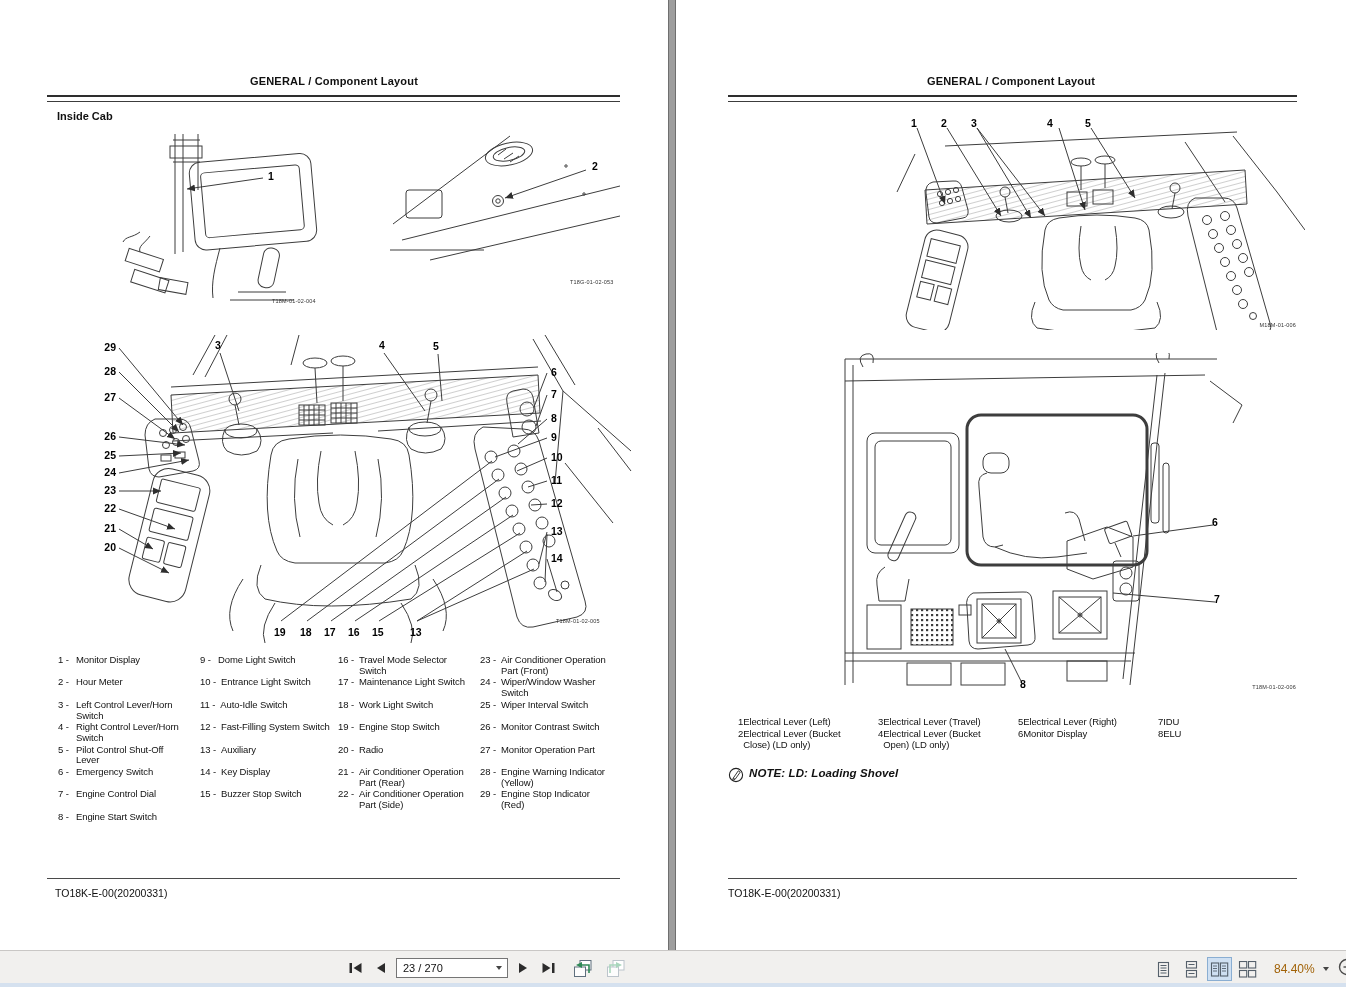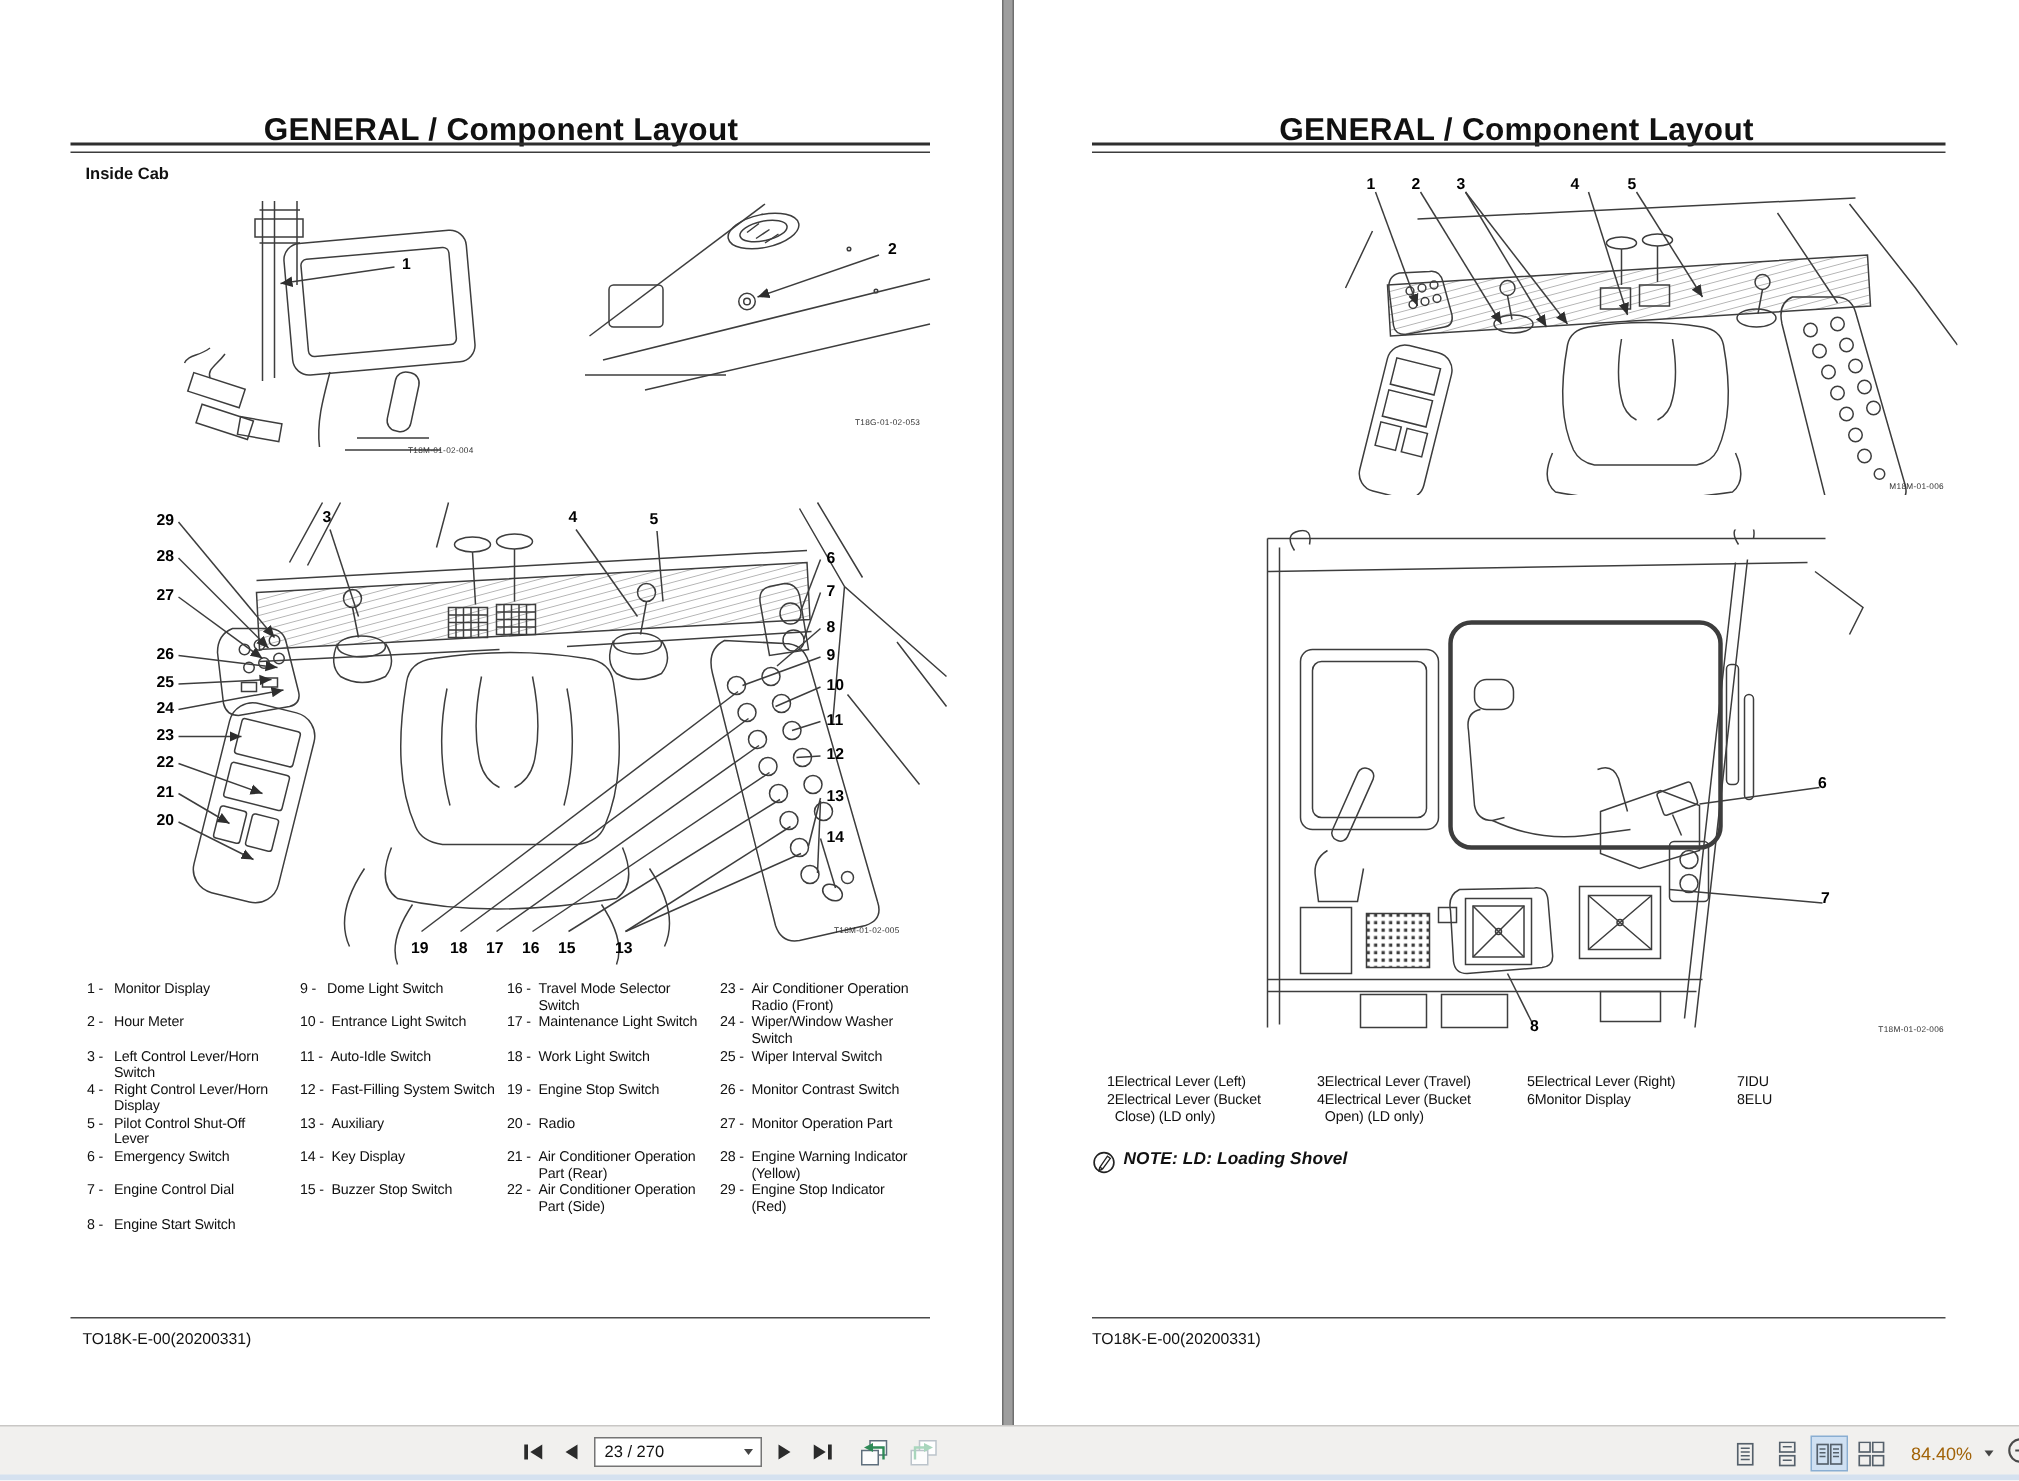--- a/index.html
+++ b/index.html
@@ -5,21 +5,21 @@
   *{margin:0;padding:0;box-sizing:border-box}
   html,body{width:1346px;height:987px;overflow:hidden;background:#fff;
     font-family:"Liberation Sans",sans-serif;color:#111;position:relative}
   .doc{position:absolute;left:0;top:0;right:0;bottom:37px;background:#fff}
   .page{position:absolute;top:0;bottom:0;background:#fff}
   .page-left{left:0;width:668px}
   .page-gap{position:absolute;left:668px;top:0;bottom:0;width:8px;background:#9e9e9e;
     border-left:1px solid #6f6f6f;border-right:1px solid #6f6f6f}
   .page-right{left:676px;width:670px}
   .ptitle{position:absolute;top:75px;left:0;width:100%;text-align:center;
-    font-size:21px;font-weight:bold;letter-spacing:.2px}
+    font-size:11px;font-weight:bold;letter-spacing:.2px}
   .trule{position:absolute;top:95px;height:7px;border-top:2.5px solid #2e2e2e;border-bottom:1.5px solid #3c3c3c}
   .section{position:absolute;font-size:11px;font-weight:bold}
   .fig{position:absolute}
   .fig svg{display:block}
   .figcode{position:absolute;font-size:5.5px;color:#333;letter-spacing:.2px;white-space:nowrap}
   .co{position:absolute;font-size:10.5px;font-weight:bold;line-height:13px;color:#000;white-space:nowrap}
   .co.r{width:18px;text-align:right}
   .legend{position:absolute;top:655px;left:0;right:0}
   .lcol{position:absolute;top:0}
   .lrow{height:22.4px;display:flex;align-items:flex-start;font-size:9.5px;line-height:10.8px;letter-spacing:-.1px}
@@ -271,21 +271,21 @@
         <div class="lrow">
             <span class="n">2</span>
             <span class="t w1">Hour Meter</span>
           </div>
         <div class="lrow">
             <span class="n">3</span>
             <span class="t w1">Left Control Lever/Horn Switch</span>
           </div>
         <div class="lrow">
             <span class="n">4</span>
-            <span class="t w1">Right Control Lever/Horn Display</span>
+            <span class="t w1">Right Control Lever/Horn Switch</span>
           </div>
         <div class="lrow">
             <span class="n">5</span>
             <span class="t w1">Pilot Control Shut-Off Lever</span>
           </div>
         <div class="lrow">
             <span class="n">6</span>
             <span class="t w1">Emergency Switch</span>
           </div>
         <div class="lrow">
@@ -353,21 +353,21 @@
             <span class="t w3">Air Conditioner Operation Part (Rear)</span>
           </div>
         <div class="lrow">
             <span class="n">22</span>
             <span class="t w3">Air Conditioner Operation Part (Side)</span>
           </div>
       </div>
       <div class="lcol" style="left:480px">
         <div class="lrow">
             <span class="n">23</span>
-            <span class="t w4">Air Conditioner Operation Radio (Front)</span>
+            <span class="t w4">Air Conditioner Operation Part (Front)</span>
           </div>
         <div class="lrow">
             <span class="n">24</span>
             <span class="t w4">Wiper/Window Washer Switch</span>
           </div>
         <div class="lrow">
             <span class="n">25</span>
             <span class="t w4">Wiper Interval Switch</span>
           </div>
         <div class="lrow">

